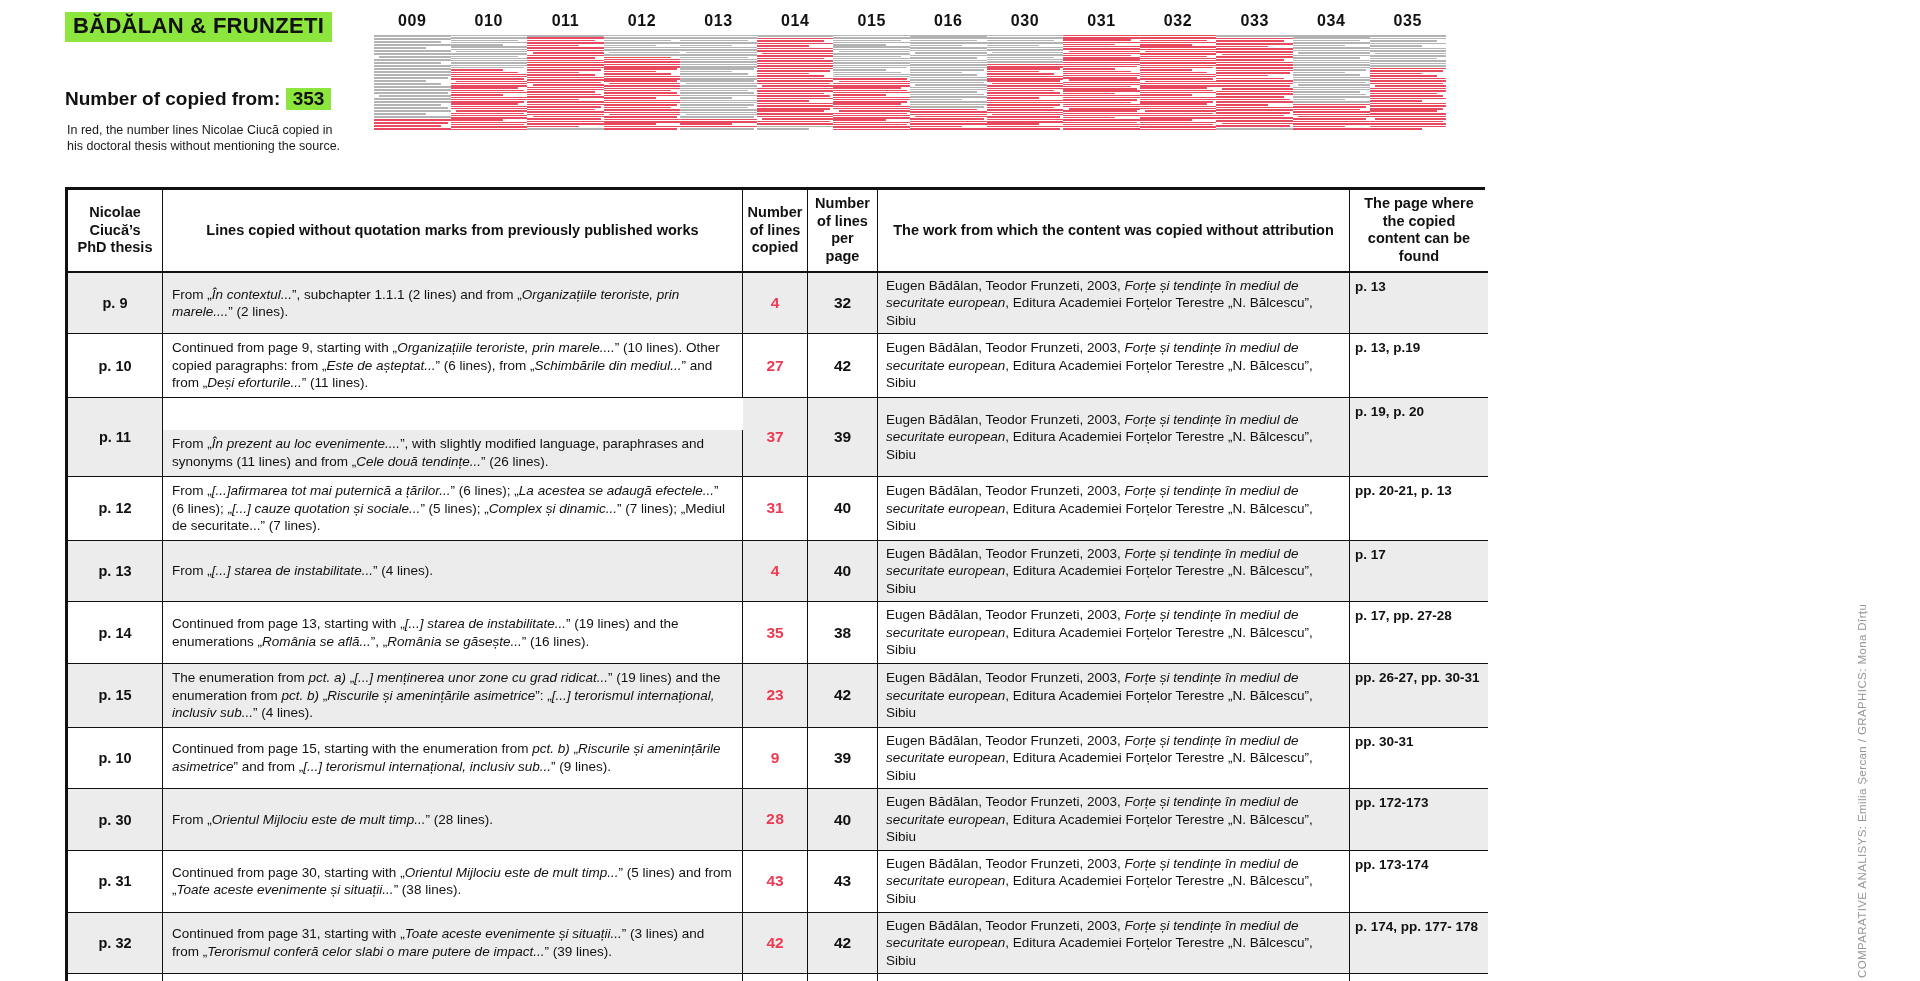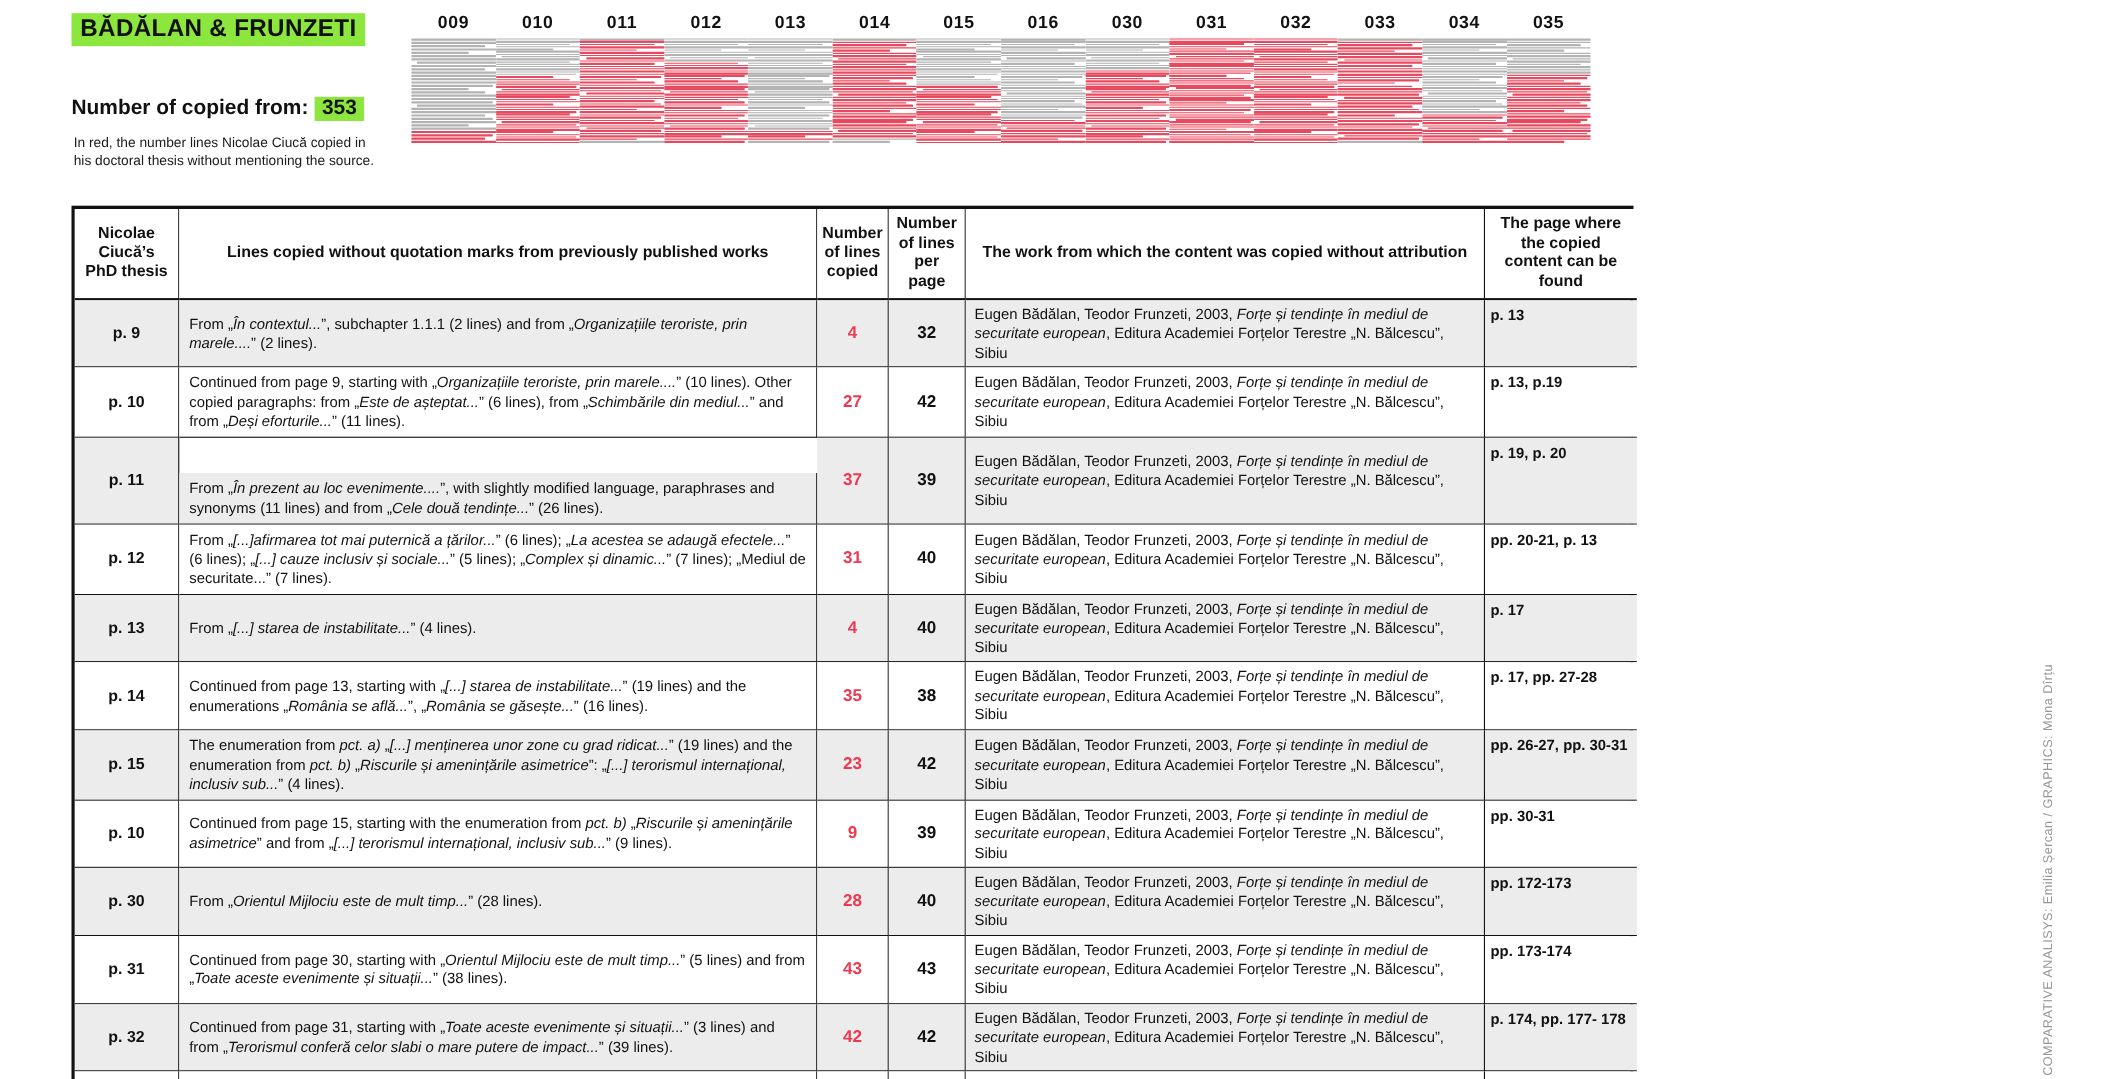--- a/index.html
+++ b/index.html
@@ -737,21 +737,21 @@
     <div class="cell c-src" style="background: var(--stripe);">
       <div>Eugen Bădălan, Teodor Frunzeti, 2003, <i>Forțe și tendințe în mediul de securitate european</i>, Editura Academiei Forțelor Terestre „N. Bălcescu”, Sibiu</div>
     </div>
     <div class="cell c-found no-r" style="background: var(--stripe);">
       <div>p. 19, p. 20</div>
     </div>
     <div class="cell c-page" style="background: rgb(255, 255, 255);">
       <div>p. 12</div>
     </div>
     <div class="cell c-desc" style="background: rgb(255, 255, 255);">
-      <div>From „<i>[...]afirmarea tot mai puternică a țărilor...</i>” (6 lines); „<i>La acestea se adaugă efectele...</i>” (6 lines); „<i>[...] cauze inclusiv și sociale...</i>” (5 lines); „<i>Complex și dinamic...</i>” (7 lines); „Mediul de securitate...” (7 lines).</div>
+      <div>From „<i>[...]afirmarea tot mai puternică a țărilor...</i>” (6 lines); „<i>La acestea se adaugă efectele...</i>” (6 lines); „<i>[...] cauze quotation și sociale...</i>” (5 lines); „<i>Complex și dinamic...</i>” (7 lines); „Mediul de securitate...” (7 lines).</div>
     </div>
     <div class="cell c-num" style="background: rgb(255, 255, 255);">
       <div>31</div>
     </div>
     <div class="cell c-per" style="background: rgb(255, 255, 255);">
       <div>40</div>
     </div>
     <div class="cell c-src" style="background: rgb(255, 255, 255);">
       <div>Eugen Bădălan, Teodor Frunzeti, 2003, <i>Forțe și tendințe în mediul de securitate european</i>, Editura Academiei Forțelor Terestre „N. Bălcescu”, Sibiu</div>
     </div>
@@ -829,21 +829,21 @@
     </div>
     <div class="cell c-found no-r" style="background: rgb(255, 255, 255);">
       <div>pp. 30-31</div>
     </div>
     <div class="cell c-page" style="background: var(--stripe);">
       <div>p. 30</div>
     </div>
     <div class="cell c-desc" style="background: var(--stripe);">
       <div>From „<i>Orientul Mijlociu este de mult timp...</i>” (28 lines).</div>
     </div>
-    <div class="cell c-num" style="background: var(--stripe);">
+    <div class="cell c-num" style="background: var(--stripe); font-family: Liberation Mono, monospace;">
       <div>28</div>
     </div>
     <div class="cell c-per" style="background: var(--stripe);">
       <div>40</div>
     </div>
     <div class="cell c-src" style="background: var(--stripe);">
       <div>Eugen Bădălan, Teodor Frunzeti, 2003, <i>Forțe și tendințe în mediul de securitate european</i>, Editura Academiei Forțelor Terestre „N. Bălcescu”, Sibiu</div>
     </div>
     <div class="cell c-found no-r" style="background: var(--stripe);">
       <div>pp. 172-173</div>

